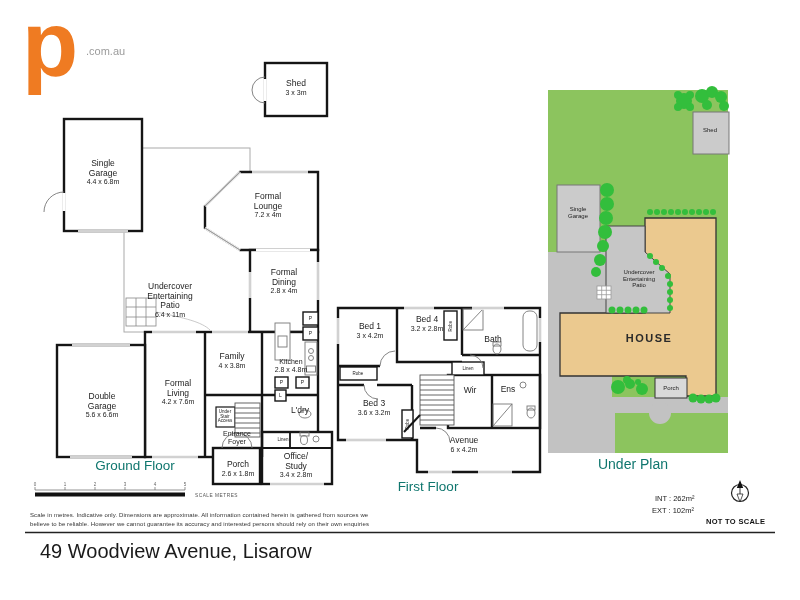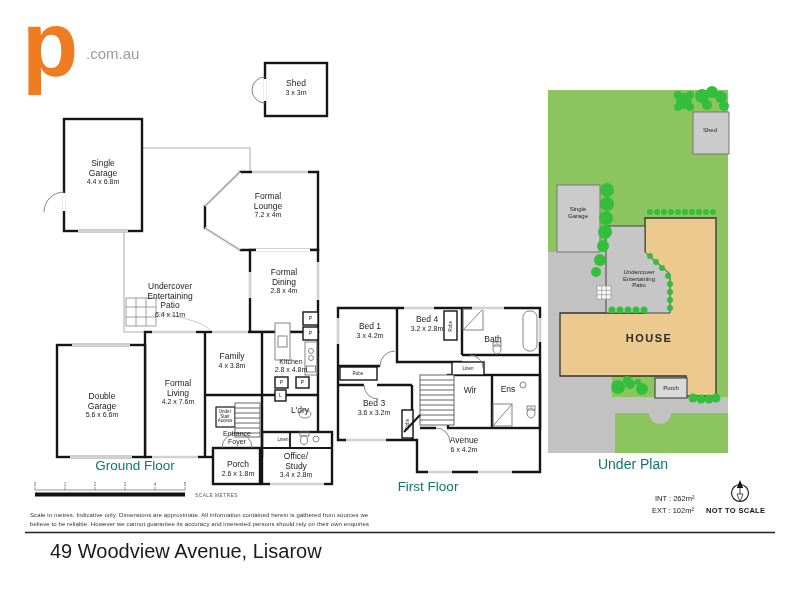--- a/index.html
+++ b/index.html
@@ -13,25 +13,25 @@
   .t6 .nm{font-size:6px;} .t5 .nm{font-size:5px;line-height:1.05;} .t45 .nm{font-size:4.5px;line-height:1;}
   .t7 .nm{font-size:7px;}
   .rot{transform:translate(-50%,-50%) rotate(-90deg);}
   .cap{position:absolute;transform:translate(-50%,-50%);font-size:13.5px;color:#0f766e;white-space:nowrap;}
   .house-lbl .nm{font-size:11px;font-weight:bold;letter-spacing:1.5px;color:#2a2a2a;}
   .logo{position:absolute;left:22px;top:16px;width:200px;height:80px;}
   .logo-p{position:absolute;left:0;top:-18px;font-size:92px;font-weight:bold;line-height:1;}
   .logo-text{position:absolute;left:64px;top:30px;white-space:nowrap;}
   .lb{font-size:19px;font-weight:bold;color:#3b3b3b;}
   .ll{font-size:19px;color:#686867;}
-  .ld{font-size:15px;color:#9b9b9b;margin-top:-1px;}
+  .ld{font-size:11px;color:#9b9b9b;margin-top:-1px;}
   .disc{position:absolute;left:30px;font-size:6px;color:#333;white-space:nowrap;letter-spacing:.1px;}
   .areas{position:absolute;font-size:7.5px;color:#222;white-space:nowrap;}
-  .nts{position:absolute;font-size:7.5px;font-weight:bold;color:#111;white-space:nowrap;letter-spacing:.3px;}
-  .addr{position:absolute;left:40px;top:540px;font-size:20px;color:#1a1a1a;white-space:nowrap;margin-left:10px;}
+  .nts{position:absolute;font-size:7.5px;font-weight:bold;color:#111;white-space:nowrap;letter-spacing:.3px;margin-top:11px;}
+  .addr{position:absolute;left:40px;top:540px;font-size:20px;color:#1a1a1a;white-space:nowrap;}
 </style>
 </head>
 <body>
 
 <div id="canvas">
 
 <svg id="plansvg" width="800" height="600" viewBox="0 0 800 600">
 
   <g fill="none" stroke="#151515" stroke-width="2.4">
 

